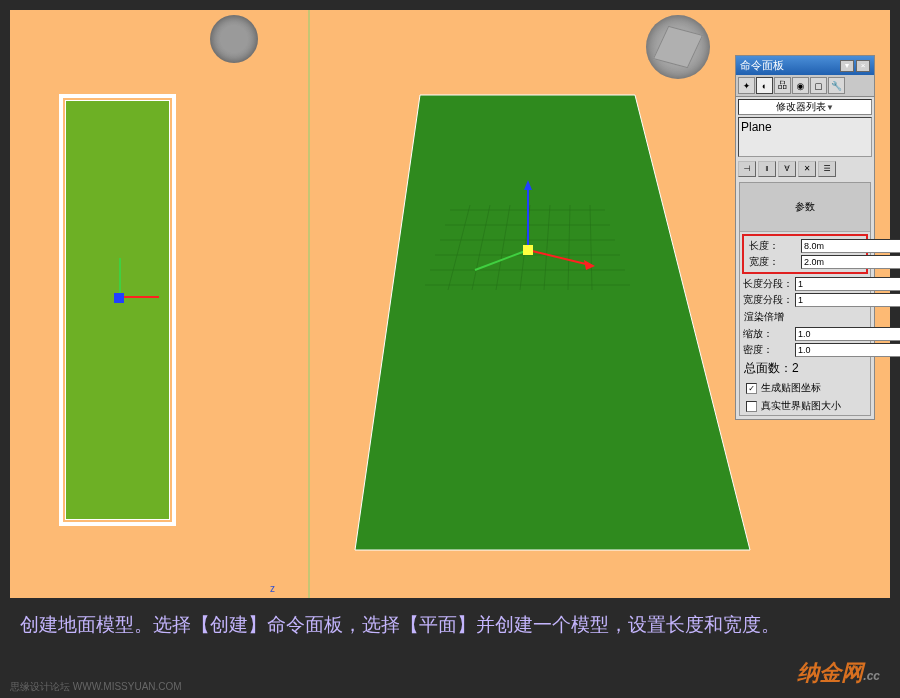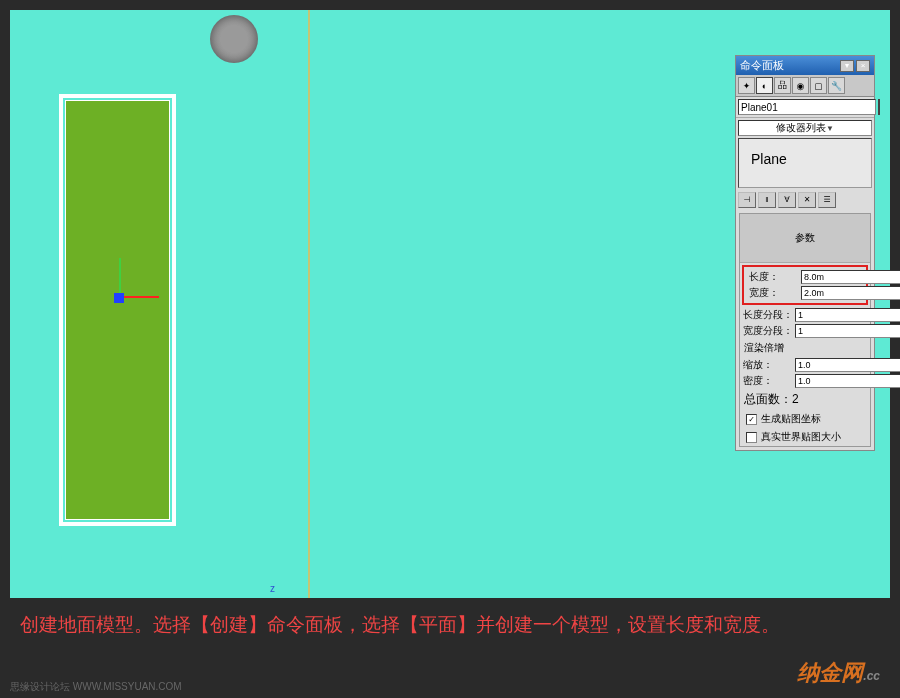--- a/index.html
+++ b/index.html
@@ -10,23 +10,22 @@
       font-family: Arial, "Microsoft YaHei", sans-serif;
       overflow: hidden;
       position: relative;
     }
     .main-area {
       position: absolute;
       top: 10px;
       left: 10px;
       right: 10px;
       bottom: 100px;
-      background: #5eead4;
-      display: flex;
-      flex-direction: column;
+      background: #fdba74;
+      display: flex;
     }
     .viewport-left {
       width: 300px;
       height: 100%;
       position: relative;
       border-right: 2px solid #c5c574;
     }
     .viewcube-left {
       position: absolute;
       top: 5px;
@@ -199,23 +198,23 @@
       height: 16px;
     }
     .dropdown-arrow {
       font-size: 8px;
       color: #444;
     }
     .stack-area {
       margin: 2px;
       background: #e8e8e8;
       border: 1px inset #999;
-      height: 50px;
-      padding: 12px;
-      font-size: 14px;
+      height: 40px;
+      padding: 2px;
+      font-size: 12px;
     }
     .stack-btns {
       display: flex;
       gap: 2px;
       padding: 2px;
       justify-content: flex-start;
     }
     .stack-btn {
       width: 18px;
       height: 16px;
@@ -284,21 +283,21 @@
       text-align: center;
       line-height: 9px;
     }
     .caption-bar {
       position: absolute;
       bottom: 0;
       left: 0;
       right: 0;
       height: 100px;
       background: #2a2a2a;
-      color: #ef4444;
+      color: #c4b5fd;
       padding: 10px 20px;
       font-size: 19px;
       line-height: 1.8;
     }
     .watermark-top {
       position: absolute;
       right: 20px;
       bottom: 115px;
       text-align: right;
       color: #555;
@@ -391,24 +390,20 @@
       </div>
     </div>
     <div class="tab-row">
       <div class="tab-icon">✦</div>
       <div class="tab-icon active">◐</div>
       <div class="tab-icon">品</div>
       <div class="tab-icon">◉</div>
       <div class="tab-icon">▢</div>
       <div class="tab-icon">🔧</div>
     </div>
-    <div class="name-row">
-      <input class="name-input" value="Plane01" style="">
-      <div class="color-swatch"></div>
-    </div>
     <div class="modifier-dropdown">
       <span>修改器列表</span>
       <span class="dropdown-arrow">▼</span>
     </div>
     <div class="stack-area">
       <div>Plane</div>
     </div>
     <div class="stack-btns">
       <div class="stack-btn">⊣</div>
       <div class="stack-btn">‖</div>

